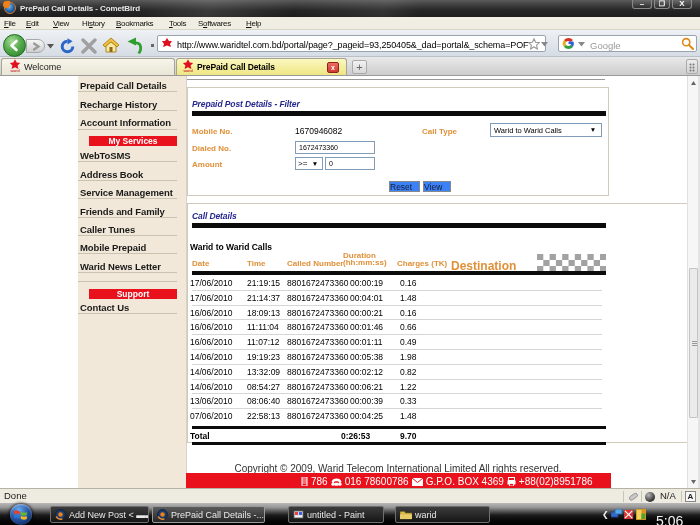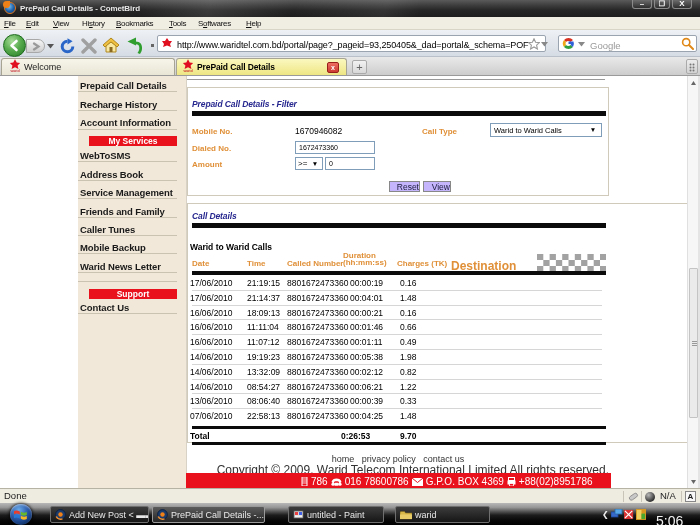--- a/index.html
+++ b/index.html
@@ -29,21 +29,21 @@
 .redbar{position:absolute;left:11px;width:88px;height:10px;background:#e8111c;color:#fff;font-size:8.5px;font-weight:bold;text-align:center;line-height:10px}
 #vline{left:186px;top:0;width:1px;height:412px;background:#d8d2c6}
 
 .cbox{position:absolute;border:1px solid #cfcaba;background:#fff}
 .blackbar{position:absolute;background:#0b0b0b}
 .navyt{position:absolute;color:#26268f;font-weight:bold;font-style:italic;font-size:8.5px;letter-spacing:-.1px}
 .olabel{position:absolute;color:#e09038;font-weight:bold;font-size:8px}
 .val{position:absolute;color:#000;font-size:8.5px}
 .inp{position:absolute;background:#fff;border:1px solid #7f9db9;font-size:7px;color:#000}
 .selarrow{position:absolute;right:4px;top:0;bottom:0;width:8px;text-align:center;color:#000;font-size:6.5px;line-height:12px}
-.btn{position:absolute;background:#c4b5fd;border:1px solid #888;border-radius:0;color:#1a1a3a;font-size:8.5px;text-align:right}
+.btn{position:absolute;background:#3b82f6;border:1px solid #888;border-radius:0;color:#1a1a3a;font-size:8.5px;text-align:left}
 .row{position:absolute;left:0;width:100%;font-size:8.5px;color:#000}
 .rsep{position:absolute;left:4px;width:410px;height:1px;background:#d6d6d6}
 
 #redfoot{left:186px;top:397px;width:425px;height:15px;background:#e8111c;color:#fff;font-size:10px}
 
 #sbar{left:687px;top:0;width:11px;height:412px;background:#f6f6f6;border-left:1px solid #e0e0e0}
 #sthumb{position:absolute;left:1px;top:192px;width:9px;height:150px;background:#ebebeb;border:1px solid #c4c4c4;border-radius:1px}
 
 #statusbar{left:0;top:488px;width:700px;height:15px;background:#eeebe0;border-top:1px solid #b6b2a4;font-size:9.5px;color:#222}
 
@@ -168,35 +168,35 @@
     <div class="sitem" style="top:74px">WebToSMS</div>
       <div class="ssep" style="top:85px"></div>
     <div class="sitem" style="top:93px">Address Book</div>
       <div class="ssep" style="top:104px"></div>
     <div class="sitem" style="top:111px">Service Management</div>
       <div class="ssep" style="top:122px"></div>
     <div class="sitem" style="top:130px">Friends and Family</div>
       <div class="ssep" style="top:141px"></div>
     <div class="sitem" style="top:148px">Caller Tunes</div>
       <div class="ssep" style="top:159px"></div>
-    <div class="sitem" style="top:166px">Mobile Backup</div>
+    <div class="sitem" style="top:166px">Mobile Prepaid</div>
       <div class="ssep" style="top:177px"></div>
     <div class="sitem" style="top:185px">Warid News Letter</div>
       <div class="ssep" style="top:196px"></div>
       <div class="ssep" style="top:205px"></div>
     <div class="redbar" style="top:213px">Support</div>
     <div class="sitem" style="top:226px">Contact Us</div>
       <div class="ssep" style="top:237px"></div>
   </div>
   <div class="abs" id="vline"></div>
 
   <div class="abs" style="left:187px;top:3px;width:418px;height:1px;background:#999"></div>
 
   <div class="cbox" style="left:187px;top:11px;width:422px;height:109px">
-    <div class="navyt" style="left:4px;top:11px">Prepaid Call Details - Filter</div>
+    <div class="navyt" style="left:4px;top:11px">Prepaid Post Details - Filter</div>
     <div class="blackbar" style="left:4px;top:23px;width:414px;height:5px"></div>
     <div class="olabel" style="left:4px;top:39px">Mobile No.</div>
     <div class="val" style="left:107px;top:38px">1670946082</div>
     <div class="olabel" style="left:234px;top:39px">Call Type</div>
     <div class="inp" style="left:302px;top:35px;width:112px;height:14px;line-height:13px;padding-left:3px;font-size:7.5px">Warid to Warid Calls<span class="selarrow">▼</span></div>
     <div class="olabel" style="left:4px;top:56px">Dialed No.</div>
     <div class="inp" style="left:107px;top:53px;width:80px;height:13px;line-height:11px;padding-left:3px">1672473360</div>
     <div class="olabel" style="left:4px;top:72px">Amount</div>
     <div class="inp" style="left:107px;top:69px;width:28px;height:13px;line-height:11px;padding-left:2px;font-size:8px">&gt;=<span class="selarrow" style="right:3px">▼</span></div>
     <div class="inp" style="left:137px;top:69px;width:50px;height:13px;line-height:11px;padding-left:3px">0</div>
@@ -321,22 +321,21 @@
       </div>
     <div class="blackbar" style="left:4px;top:222px;width:414px;height:3px"></div>
     <div class="row" style="top:227px;font-weight:bold">
         <span style="position:absolute;left:2px">Total</span>
         <span style="position:absolute;left:153px">0:26:53</span>
         <span style="position:absolute;left:212px">9.70</span>
       </div>
     <div class="blackbar" style="left:4px;top:238px;width:414px;height:3px"></div>
   </div>
 
-  <div class="abs" style="left:187px;top:378px;width:422px;text-align:center;font-size:9px;color:#333">home&nbsp;&nbsp;&nbsp;privacy policy&nbsp;&nbsp;&nbsp;contact us</div>
-  <div class="abs" style="left:187px;top:387px;width:422px;text-align:right;font-size:12px;color:#333">Copyright © 2009, Warid Telecom International Limited All rights reserved.</div>
+  <div class="abs" style="left:187px;top:387px;width:422px;text-align:center;font-size:10px;color:#333">Copyright © 2009, Warid Telecom International Limited All rights reserved.</div>
   <div class="abs" id="redfoot">
 <div style="position:absolute;left:115px;top:3px;width:300px;display:flex;align-items:center;gap:3px">
 <svg width="7" height="9" viewBox="0 0 7 9">
           <rect x="1" y="0" width="5" height="9" fill="none" stroke="#fff" stroke-width="1"></rect>
           <path d="M1 2 H6 M1 4 H6 M1 6 H6" stroke="#fff" stroke-width=".8"></path>
         </svg>
 <span>786</span>
 <svg width="11" height="8" viewBox="0 0 11 8">
           <path d="M0.5 4 C1 1.5 3 0.5 5.5 0.5 C8 0.5 10 1.5 10.5 4 L8.5 5.5 L7.5 3.5 C6.2 3 4.8 3 3.5 3.5 L2.5 5.5 Z" fill="#fff"></path>
           <circle cx="2" cy="6.2" r="1.6" fill="#fff"></circle>

